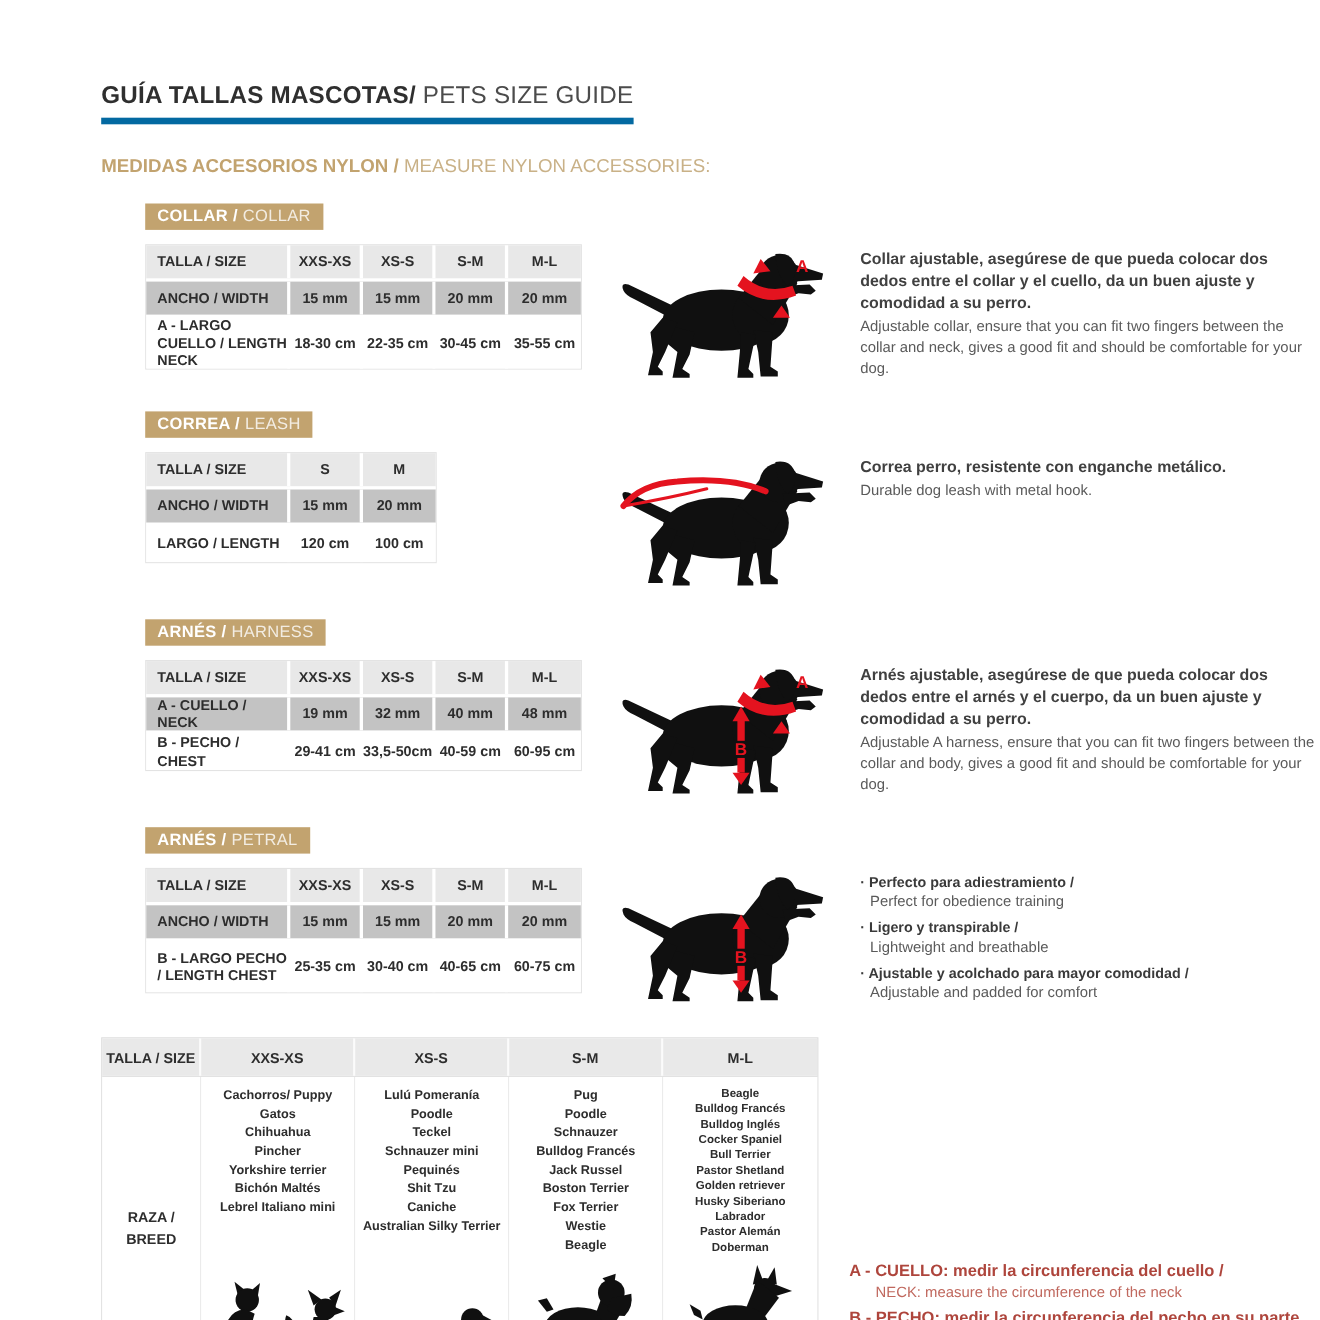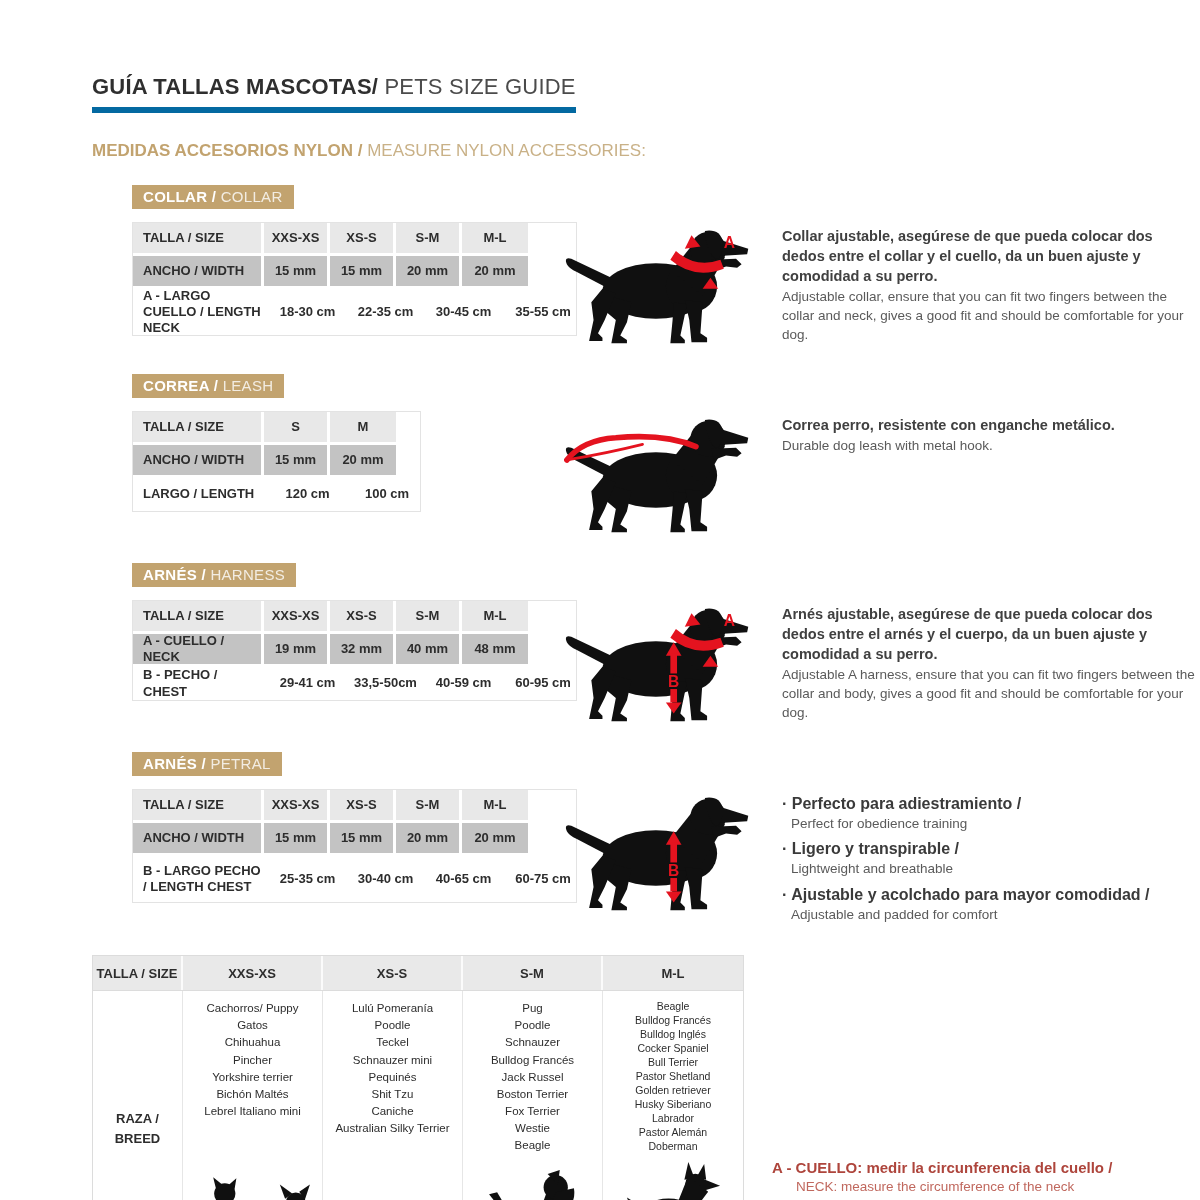--- a/index.html
+++ b/index.html
@@ -27,38 +27,38 @@
   .badge .b-es { font-weight:bold; }
   .badge .b-en { font-weight:normal; opacity:.8; }
 
   
   .sec-row { display:flex; margin-top:13px; }
   .col-table { width:400px; flex:0 0 400px; }
   .col-dog   { width:250px; flex:0 0 250px; display:flex; justify-content:center; align-items:flex-start; }
   .col-desc  { width:414px; flex:0 0 414px; padding-top:4px; }
   .stable { display:inline-block; border:1px solid #e3e3e3; background:#fff; }
   .trow  { display:flex; border-bottom:3px solid #fff; }
-  .trow:last-child { border-bottom:none;gap:12px; }
+  .trow:last-child { border-bottom:none; }
   .tcell { display:flex; align-items:center; justify-content:center;
            font-weight:bold; font-size:13px; border-right:3px solid #fff;
            text-align:center; line-height:1.25; }
   .tcell:last-child { border-right:none; }
   .tlabel { width:131px; justify-content:flex-start; text-align:left; padding-left:10px; }
   .tval   { width:66px; }
   .thead .tcell { background:var(--table_gray_light,#e8e8e8); height:30px; }
   .tmid  .tcell { background:var(--table_gray_dark,#c3c3c3); height:30px; }
   .tlast .tcell { background:#fff; }
   .tlast.tall  .tcell { height:46px; }
   .tlast.short .tcell { height:33px; }
 
   
   .desc-es { font-weight:bold; font-size:14.5px; color:#404040; line-height:1.38; }
   .desc-en { font-weight:normal; font-size:13.5px; color:#5a5a5a; line-height:1.42; margin-top:1px; }
   .bullet { margin-bottom:5px; }
-  .bullet-es { font-weight:bold; font-size:16px; color:#3a3a3a; line-height:1.35; }
+  .bullet-es { font-weight:bold; font-size:13px; color:#3a3a3a; line-height:1.35; }
   .bullet-es::before { content:"· "; }
   .bullet-en { font-size:13.5px; color:#5a5a5a; padding-left:9px; line-height:1.4; }
 
   
   .dog { width:190px; height:128px; }
   .mk { font:bold 14px "Liberation Sans", sans-serif; fill:var(--marking_red,#e4131f); text-anchor:middle; }
 
   
   .bottom { display:flex; margin-top:26px; }
   .btab { border:1px solid #dcdcdc; display:inline-block; }
@@ -67,21 +67,21 @@
          font-weight:bold; font-size:13px; width:140px; border-right:2px solid #fbfbfb; }
   .bth:last-child { border-right:none; }
   .bth.blabel { width:90px; }
   .btab-body { display:flex; }
   .btd { width:140px; height:272px; border-right:1px solid #e6e6e6;
          display:flex; flex-direction:column; align-items:center; justify-content:space-between;
          padding:9px 4px 6px; background:#fff; }
   .btd:last-child { border-right:none; }
   .btd.blabel { width:90px; justify-content:center; }
   .raza { font-weight:bold; font-size:13px; text-align:center; line-height:1.5; }
-  .breed-list { font-weight:normal; font-size:11.5px; line-height:1.48; text-align:center; white-space:pre-line; }
+  .breed-list { font-weight:bold; font-size:11.5px; line-height:1.48; text-align:center; white-space:pre-line; }
   .btd.ml .breed-list { font-size:10.5px; line-height:1.33; }
   .sil-row { display:flex; align-items:flex-end; gap:8px; }
 
   
   .notes { margin-left:28px; margin-top:196px; }
   .note-es { color:var(--note_red_dark,#ae453c); font-weight:bold; font-size:15px; margin-top:7px; line-height:1.3; }
   .note-en { color:var(--note_red_light,#c0685e); font-size:13.5px; padding-left:24px; margin-top:1px; }
 </style>
 </head>
 <body>

